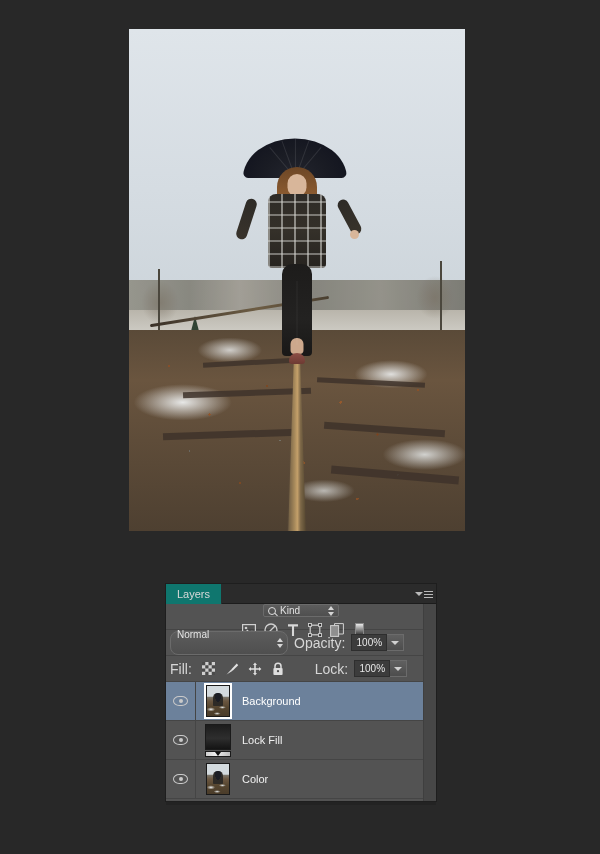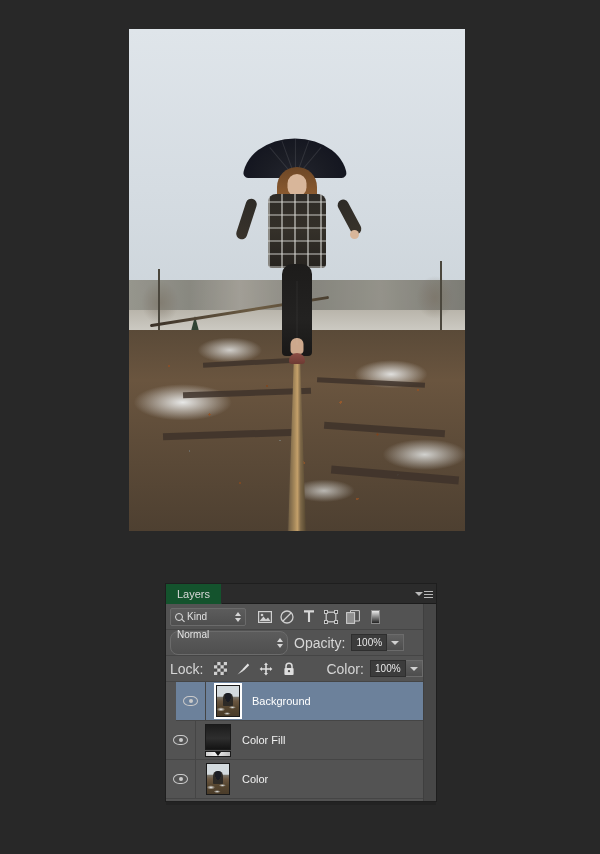--- a/index.html
+++ b/index.html
@@ -186,21 +186,21 @@
   }
   .panel-tabbar {
     position: relative; height: 20px;
     background: #2b2b2b;
     border-bottom: 1px solid #1c1c1c;
   }
   .panel-tab {
     position: absolute; left: 0; top: 0;
     height: 20px; padding: 0 11px;
     display: flex; align-items: center;
-    background: #14532d;
+    background: #0f766e;
     color: #d8d8d8; font-size: 11px;
     border-right: 1px solid #2b2b2b;
   }
   .panel-menu-icon {
     position: absolute; right: 5px; top: 4px;
     width: 16px; height: 12px;
     display: flex; align-items: center; gap: 1px;
   }
   .panel-menu-icon .tri {
     width: 0; height: 0;
@@ -209,20 +209,21 @@
   }
   .panel-menu-icon .bars { display: flex; flex-direction: column; gap: 2px; }
   .panel-menu-icon .bars i { display:block; width: 9px; height: 1px; background: #b9b9b9; }
 
   .panel-body { background: #535353; }
 
   .filter-row {
     height: 26px; display: flex; align-items: center;
     padding: 0 4px 0 4px; gap: 6px;
     border-bottom: 1px solid #454545;
+    flex-direction: column;
   }
   .kind-select {
     width: 76px; height: 18px;
     background: linear-gradient(#5c5c5c,#4f4f4f);
     border: 1px solid #6b6b6b; border-radius: 2px;
     display: flex; align-items: center; gap: 4px; padding: 0 4px;
     color: #e0e0e0; font-size: 10px;
     position: relative;
   }
   .kind-select .magnifier {
@@ -286,21 +287,21 @@
 
   .lock-icons { display: flex; align-items: center; gap: 9px; margin-left: 4px; }
   .lk { width: 14px; height: 14px; display:flex; align-items:center; justify-content:center; }
 
   .layer-list { background: #535353; }
   .layer-row {
     height: 39px; display: flex; align-items: center;
     border-bottom: 1px solid #454545;
     position: relative;
   }
-  .layer-row.selected { background: #6c819b; margin-left: 10px; }
+  .layer-row.selected { background: #6c819b; }
   .eye-cell {
     width: 30px; height: 100%;
     display: flex; align-items: center; justify-content: center;
     border-right: 1px solid #454545;
   }
   .eye {
     width: 15px; height: 10px;
     border: 1.4px solid #c9c9c9;
     border-radius: 50% / 60%;
     display: flex; align-items: center; justify-content: center;
@@ -507,21 +508,21 @@
         <span class="field-label">Opacity:</span>
         <span class="val-group">
           <span class="value-box">100%</span>
           <span class="value-arrow">
               <i></i>
             </span>
         </span>
       </div>
 
       <div class="lock-row">
-        <span class="field-label">Lock:</span>
+        <span class="field-label">Fill:</span>
         <span class="lock-icons">
           <span class="lk">
             <svg width="13" height="13" viewBox="0 0 12 12">
                 <rect width="12" height="12" fill="#cfcfcf"></rect>
                 <rect x="0" y="0" width="3" height="3" fill="#4a4a4a"></rect>
                 <rect x="6" y="0" width="3" height="3" fill="#4a4a4a"></rect>
                 <rect x="3" y="3" width="3" height="3" fill="#4a4a4a"></rect>
                 <rect x="9" y="3" width="3" height="3" fill="#4a4a4a"></rect>
                 <rect x="0" y="6" width="3" height="3" fill="#4a4a4a"></rect>
                 <rect x="6" y="6" width="3" height="3" fill="#4a4a4a"></rect>
@@ -541,21 +542,21 @@
               </svg>
           </span>
           <span class="lk">
             <svg width="12" height="14" viewBox="0 0 12 14">
                 <path d="M3 6 V4.2 A3 3 0 0 1 9 4.2 V6" fill="none" stroke="#dedede" stroke-width="1.5"></path>
                 <rect x="1.4" y="6" width="9.2" height="7" rx="1" fill="#dedede"></rect>
                 <circle cx="6" cy="9.2" r="1.1" fill="#4a4a4a"></circle>
               </svg>
           </span>
         </span>
-        <span class="field-label" style="margin-left:24px">Color:</span>
+        <span class="field-label" style="margin-left:24px">Lock:</span>
         <span class="val-group">
           <span class="value-box">100%</span>
           <span class="value-arrow">
               <i></i>
             </span>
         </span>
       </div>
 
       <div class="layer-list">
 
@@ -580,21 +581,21 @@
             <span class="eye">
                 <i></i>
               </span>
           </div>
           <div class="thumb-cell">
             <div class="fill-thumb-wrap">
               <div class="thumb-fill"></div>
               <div class="grad-bar"></div>
             </div>
           </div>
-          <span class="layer-name">Color Fill</span>
+          <span class="layer-name">Lock Fill</span>
         </div>
 
         <div class="layer-row">
           <div class="eye-cell">
             <span class="eye">
                 <i></i>
               </span>
           </div>
           <div class="thumb-cell">
             <div class="thumb">

